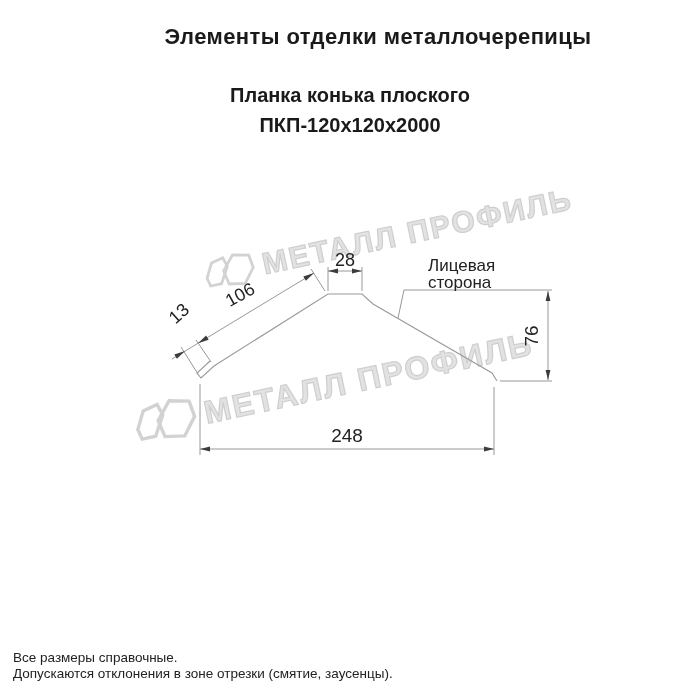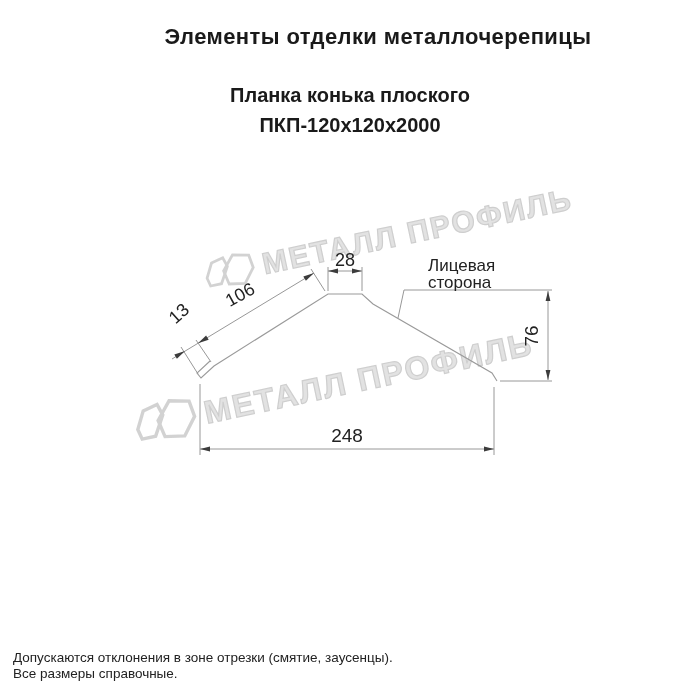--- a/index.html
+++ b/index.html
@@ -114,15 +114,15 @@
     <path class="thin" d="M200 384 L200 455"></path>
     <path class="thin" d="M494 387 L494 455"></path>
     <path class="thin" d="M200 449 L494 449"></path>
     <polygon class="arrow" points="200,449 210,446.6 210,451.4"></polygon>
     <polygon class="arrow" points="494,449 484,446.6 484,451.4"></polygon>
     <text x="347" y="442" text-anchor="middle" class="big">248</text>
   </g>
 </svg>
 
 <div class="footer">
+  <div>Все размеры справочные.</div>
   <div>Допускаются отклонения в зоне отрезки (смятие, заусенцы).</div>
-  <div>Все размеры справочные.</div>
 </div>
 
 </body></html>

